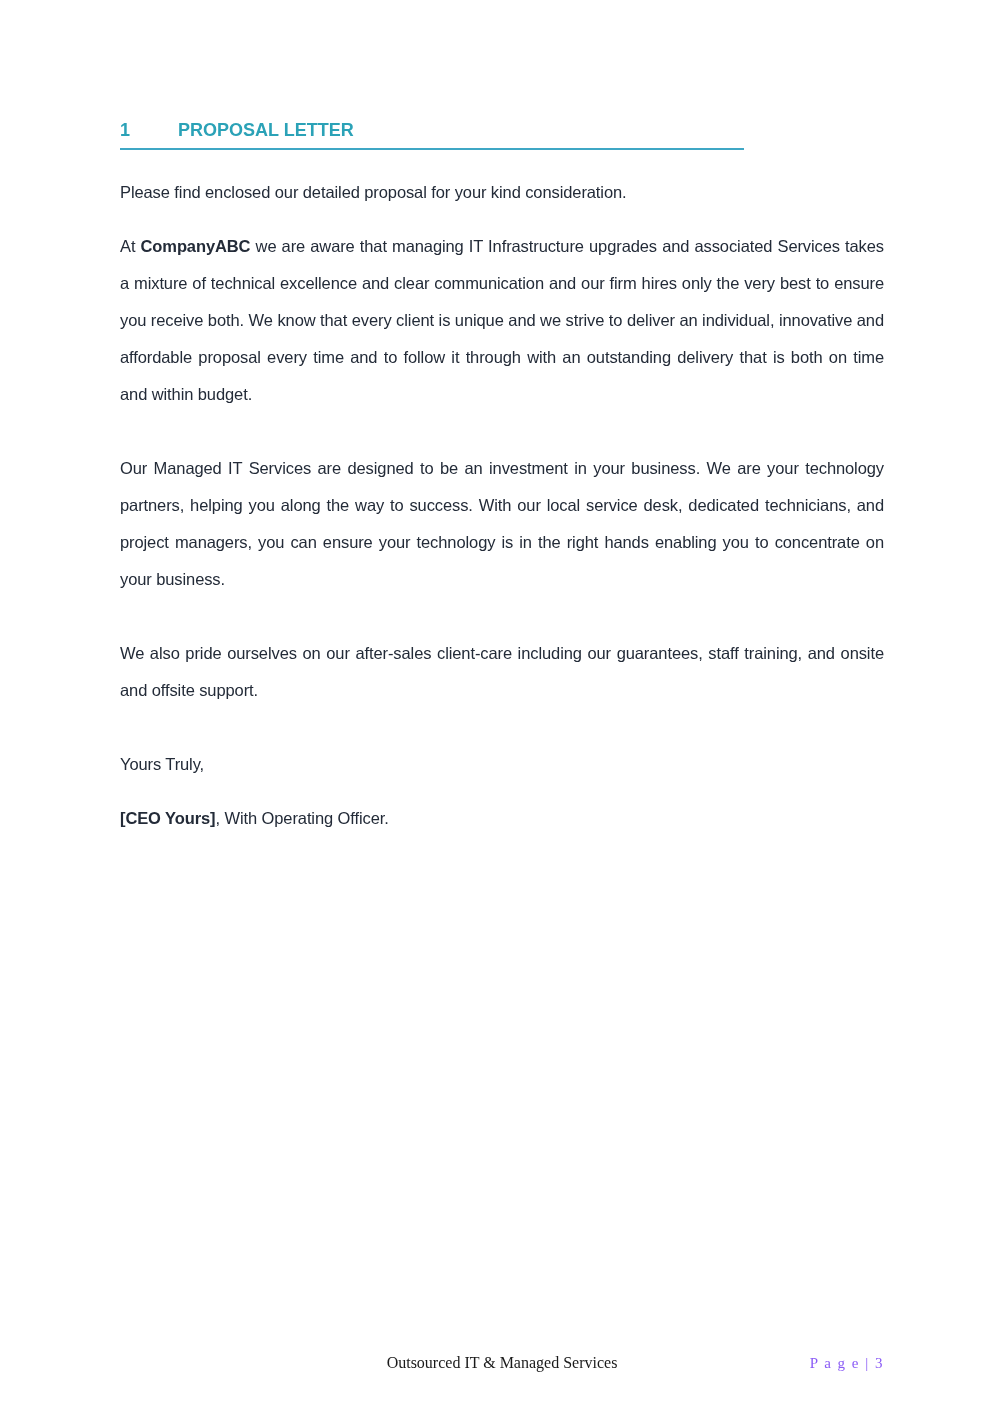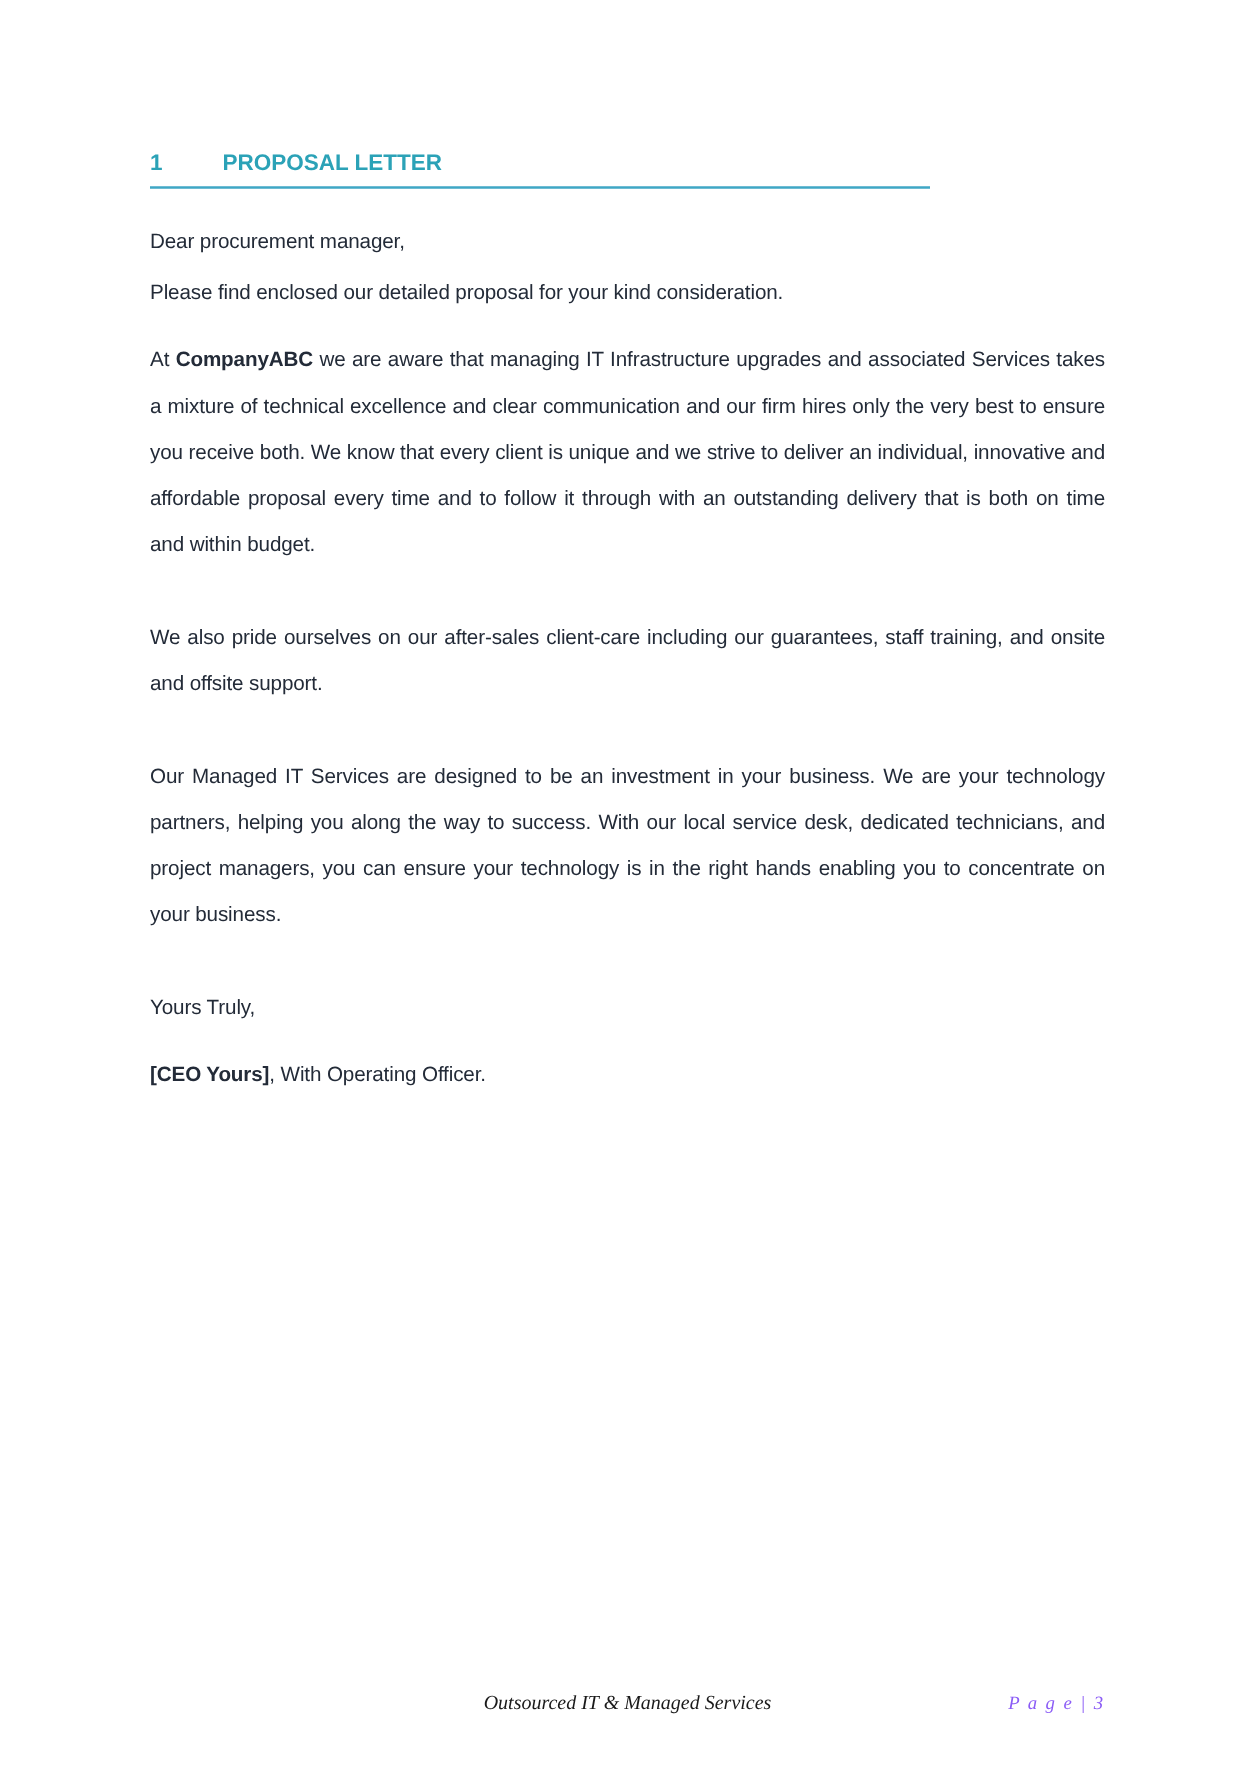--- a/index.html
+++ b/index.html
@@ -52,21 +52,20 @@
   p.para-last { text-align: justify; margin-bottom: 16px; }
   .b { font-weight: 700; }
   
   .footer {
     position: absolute;
     left: 120px;
     right: 121px;
     top: 1348px;
     height: 30px;
     font-family: "Liberation Serif", serif;
-    font-style: italic;
   }
   .footer-title {
     text-align: center;
     font-size: 16px;
     color: #1a1a1a;
     line-height: 30px;
   }
   .footer-page {
     position: absolute;
     right: 0;
@@ -81,30 +80,29 @@
 <body>
 
 <div class="page">
 
   <div class="heading">
     <span class="hnum">1</span><span class="htitle">PROPOSAL LETTER</span>
   </div>
 
   <div class="letter">
 
-    <p class="salutation">Dear procurement manager,</p>
 
 
     <p>Please find enclosed our detailed proposal for your kind consideration.</p>
 
     <p class="para"><span>At </span><span class="b">CompanyABC</span><span> we are aware that managing IT Infrastructure upgrades and associated Services takes a mixture of technical excellence and clear communication and our firm hires only the very best to ensure you receive both. We know that every client is unique and we strive to deliver an individual, innovative and affordable proposal every time and to follow it through with an outstanding delivery that is both on time and within budget.</span></p>
 
+    <p class="para">Our Managed IT Services are designed to be an investment in your business. We are your technology partners, helping you along the way to success. With our local service desk, dedicated technicians, and project managers, you can ensure your technology is in the right hands enabling you to concentrate on your business.</p>
+
     <p class="para">We also pride ourselves on our after-sales client-care including our guarantees, staff training, and onsite and offsite support.</p>
-
-    <p class="para">Our Managed IT Services are designed to be an investment in your business. We are your technology partners, helping you along the way to success. With our local service desk, dedicated technicians, and project managers, you can ensure your technology is in the right hands enabling you to concentrate on your business.</p>
 
 
     <p class="closing">Yours Truly,</p>
 
     <p class="signature"><span class="b">[CEO Yours]</span><span>, With Operating Officer.</span></p>
 
   </div>
 
   <div class="footer">
     <div class="footer-title">Outsourced IT &amp; Managed Services</div>

